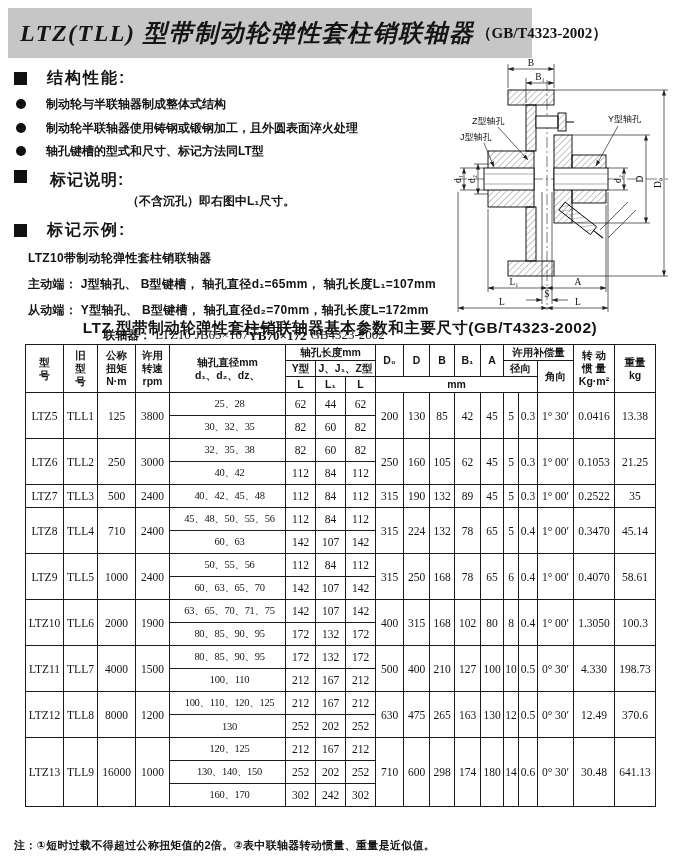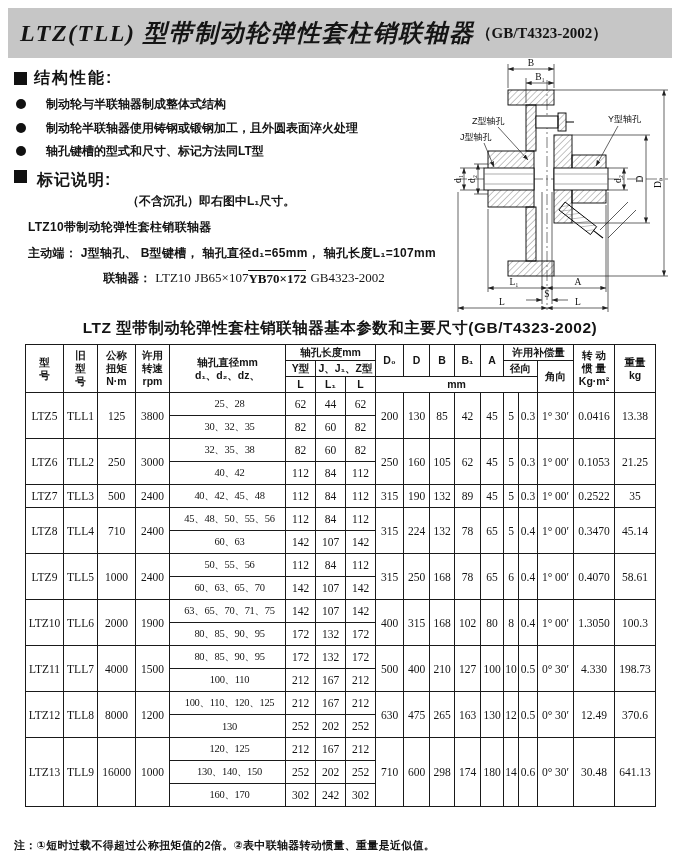--- a/index.html
+++ b/index.html
@@ -1,28 +1,28 @@
 <!DOCTYPE html>
 <html><head>
 <meta charset="utf-8">
 <style>
   html,body{margin:0;padding:0;background:#efefef;}
   .page{position:relative;width:680px;height:866px;background:#ffffff;overflow:hidden;
         font-family:"Liberation Sans","DejaVu Sans",sans-serif;color:#141414;}
-  .title-bar{position:absolute;left:8px;top:8px;width:664px;height:50px;background:#c6c6c6;
+  .title-bar{position:absolute;left:8px;top:8px;width:524px;height:50px;background:#c6c6c6;
              display:flex;align-items:center;padding-left:12px;box-sizing:border-box;}
   .title-main{font-family:"Liberation Serif","DejaVu Serif",serif;font-weight:bold;font-style:italic;
               font-size:24px;letter-spacing:1.5px;white-space:nowrap;}
   .title-suffix{font-family:"Liberation Serif","DejaVu Serif",serif;font-weight:bold;font-size:15px;margin-left:2px;white-space:nowrap;}
   .content{position:absolute;left:14px;top:64px;width:446px;}
-  .sec-heading{display:flex;align-items:center;gap:7px;font-size:16px;font-weight:bold;margin:4px 0 4px 0;letter-spacing:2px;}
+  .sec-heading{display:flex;align-items:center;gap:20px;font-size:16px;font-weight:bold;margin:4px 0 4px 0;letter-spacing:2px;}
   .sq{width:13px;height:13px;background:#111;display:inline-block;flex:0 0 auto;}
   .bullet-item{display:flex;align-items:flex-start;gap:20px;font-size:12px;font-weight:bold;margin:8px 0 8px 2px;line-height:1.3;}
   .dot{width:10px;height:10px;border-radius:50%;background:#111;display:inline-block;flex:0 0 auto;margin-top:2px;}
-  .note-heading{display:flex;align-items:flex-start;gap:10px;margin:10px 0 2px 0;}
+  .note-heading{display:flex;align-items:flex-start;gap:23px;margin:10px 0 2px 0;}
   .note-heading .ht{font-size:16px;font-weight:bold;letter-spacing:1px;white-space:nowrap;}
   .note-text{font-size:12px;font-weight:bold;line-height:1.45;padding-top:2px;}
   .note-text2{font-size:12px;font-weight:bold;margin-left:113px;line-height:1.4;}
   .ex-line{font-size:12px;font-weight:bold;margin:9px 0 0 14px;letter-spacing:.3px;}
   .coupler-line{display:flex;align-items:center;gap:4px;margin:8px 0 0 14px;font-size:12px;font-weight:bold;justify-content:center;}
   .frac{display:inline-flex;flex-direction:row;align-items:center;
         font-family:"Liberation Serif","DejaVu Serif",serif;font-weight:normal;font-size:13px;line-height:1.25;}
   .frac .fb{border-top:1.2px solid #111;font-weight:bold;}
   .coupler-model,.coupler-std{font-family:"Liberation Serif","DejaVu Serif",serif;font-weight:normal;font-size:13px;}
   .diagram{position:absolute;left:450px;top:56px;width:226px;height:258px;}
@@ -66,22 +66,27 @@
       <span class="dot"></span>
       <span>轴孔键槽的型式和尺寸、标记方法同LT型</span>
     </div>
 
     <div class="note-heading">
       <span class="sq"></span>
       <span class="ht">标记说明:</span>
     </div>
     <div class="note-text2">（不含沉孔）即右图中L₁尺寸。</div>
 
+    <div class="sec-heading" style="margin-top:10px;">
+      <span class="sq"></span>
+      <span>标记示例:</span>
+    </div>
     <div class="ex-line">LTZ10带制动轮弹性套柱销联轴器</div>
     <div class="ex-line">主动端：  J型轴孔、  B型键槽，  轴孔直径d₁=65mm，  轴孔长度L₁=107mm</div>
+    <div class="ex-line">从动端：  Y型轴孔、  B型键槽，  轴孔直径d₂=70mm，轴孔长度L=172mm</div>
     <div class="coupler-line">
       <span>联轴器：</span>
       <span class="coupler-model">LTZ10</span>
       <span class="frac">
         <span class="ft">JB65×107</span>
         <span class="fb">YB70×172</span>
       </span>
       <span class="coupler-std">GB4323-2002</span>
     </div>
   </div>

